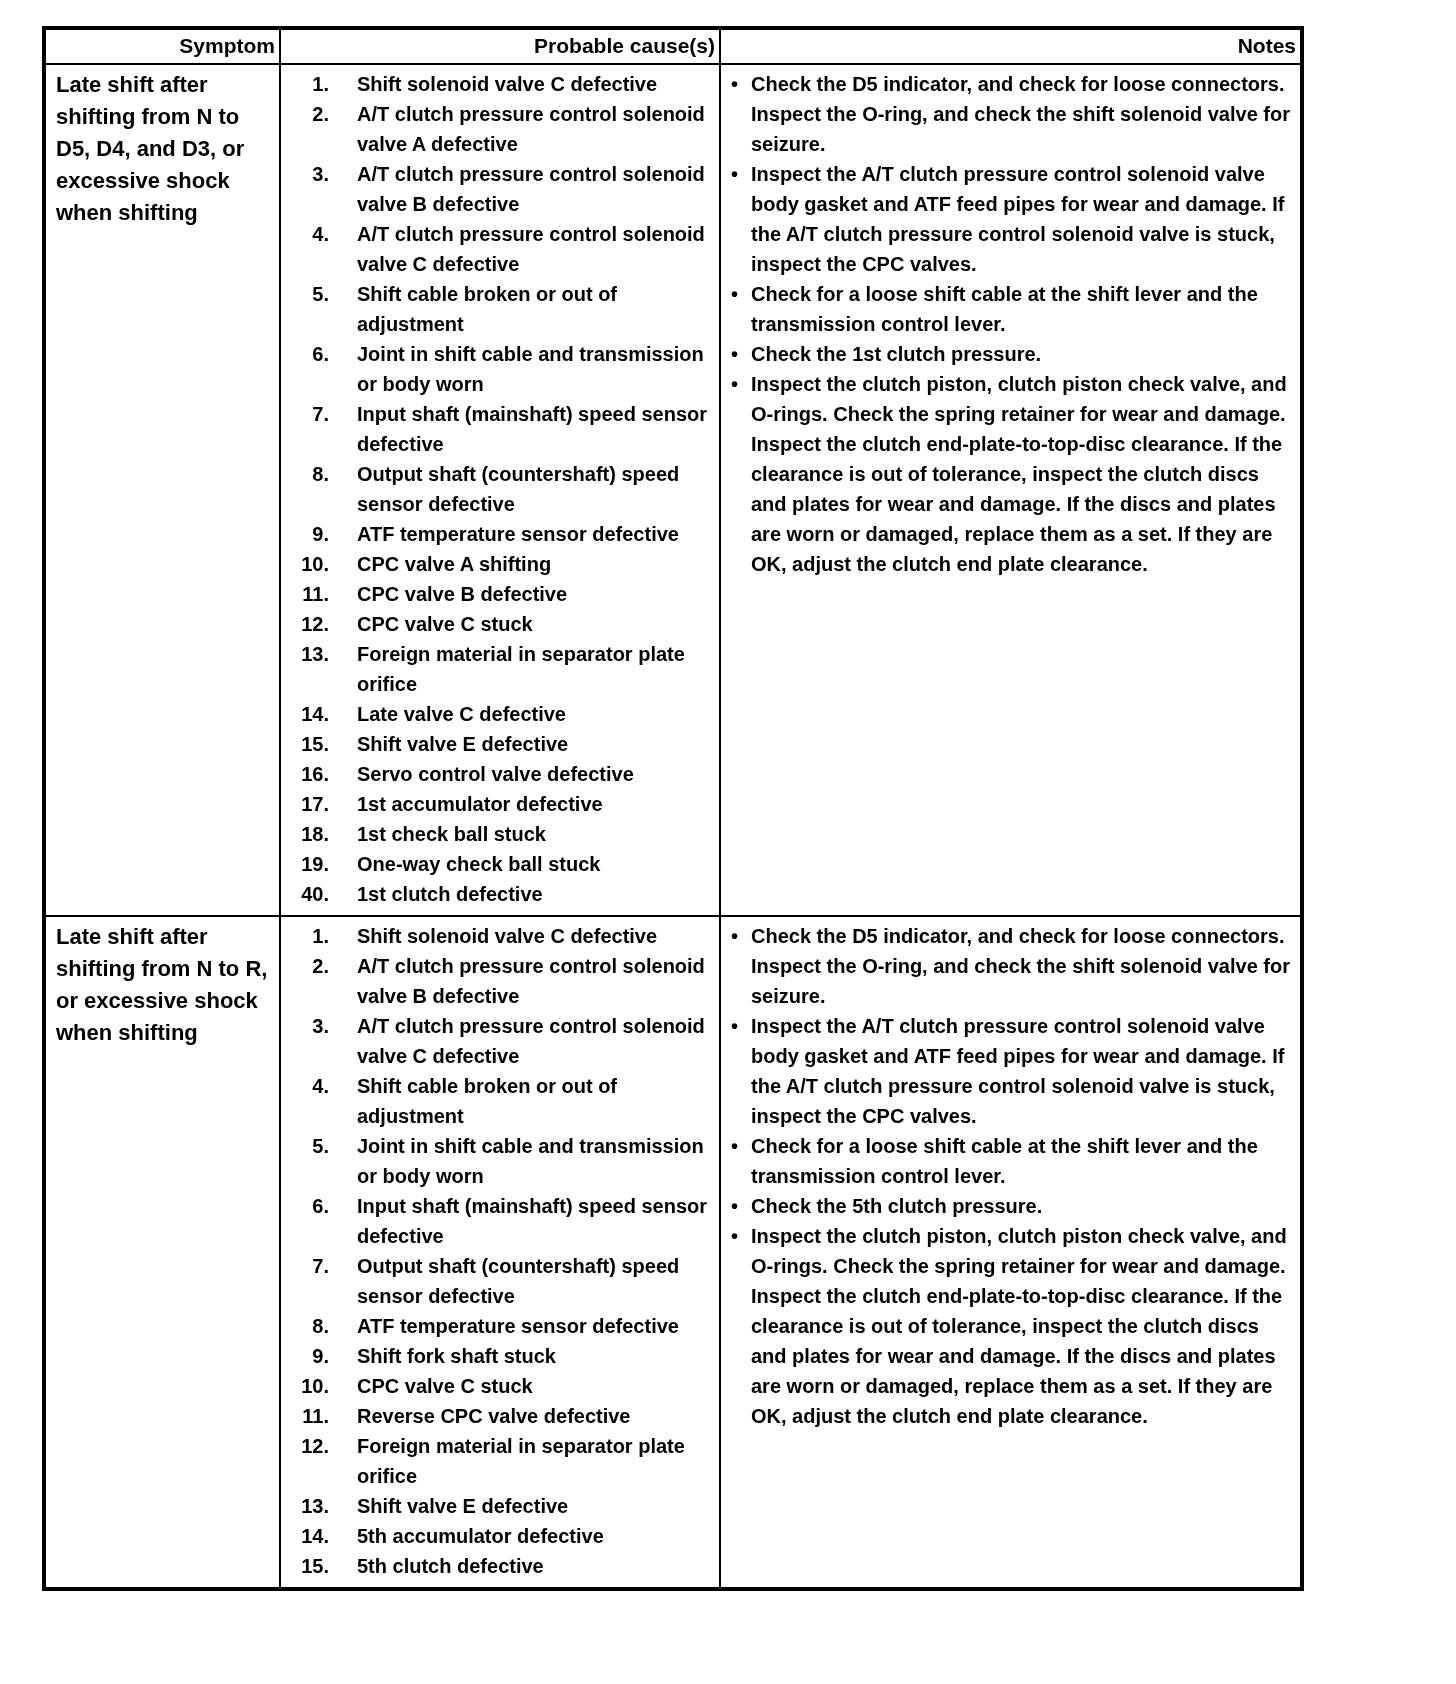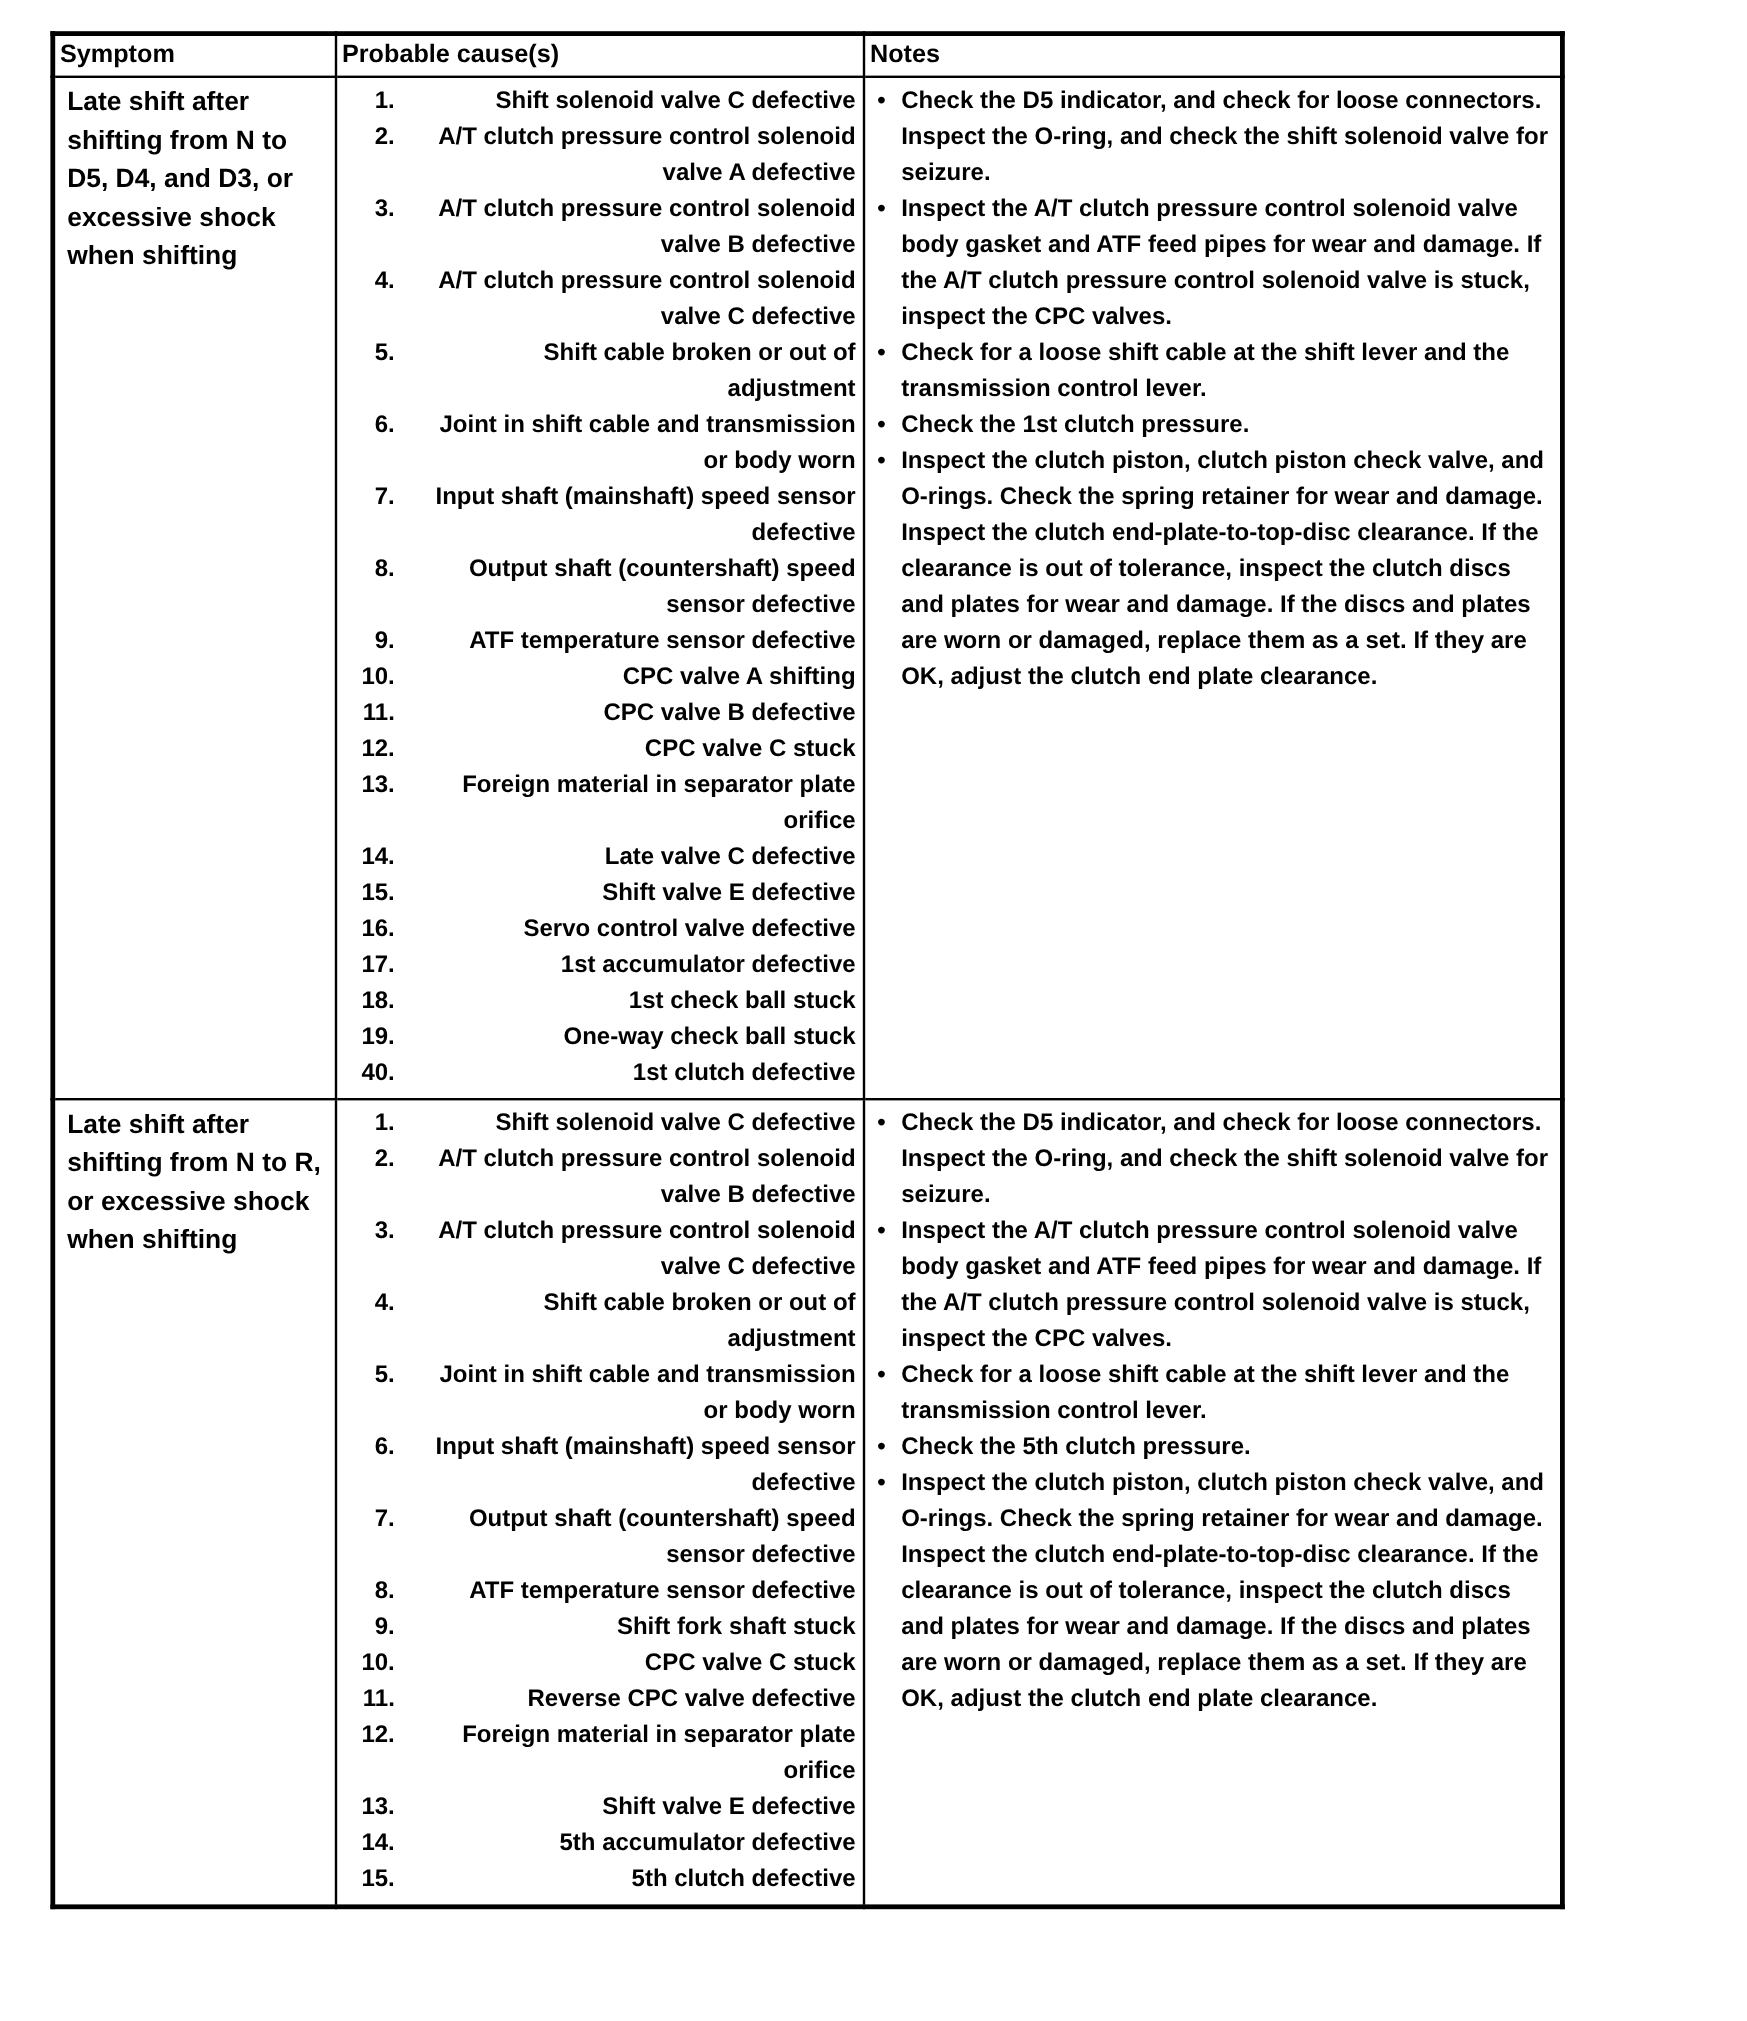--- a/index.html
+++ b/index.html
@@ -28,21 +28,21 @@
     border: 2px solid #000;
     vertical-align: top;
   }
   col.col-symptom { width: 236px; }
   col.col-causes  { width: 440px; }
   col.col-notes   { width: 582px; }
 
   th.hdr {
     font-size: 21px;
     line-height: 1.25;
-    text-align: left;
+    text-align: right;
     padding: 3px 4px 4px 4px;
     font-weight: 700;
   }
 
   td {
     font-size: 20px;
     line-height: 1.5;
   }
 
   .symptom-cell { padding: 4px 8px 6px 10px; }
@@ -59,21 +59,20 @@
     align-items: flex-start;
   }
   .cause-num {
     flex: 0 0 42px;
     text-align: right;
     padding-right: 0;
   }
   .cause-text {
     flex: 1 1 auto;
     margin-left: 28px;
-    text-align: right;
   }
 
   .note-item {
     display: flex;
     align-items: flex-start;
   }
   .note-bullet {
     flex: 0 0 20px;
     text-align: left;
   }

